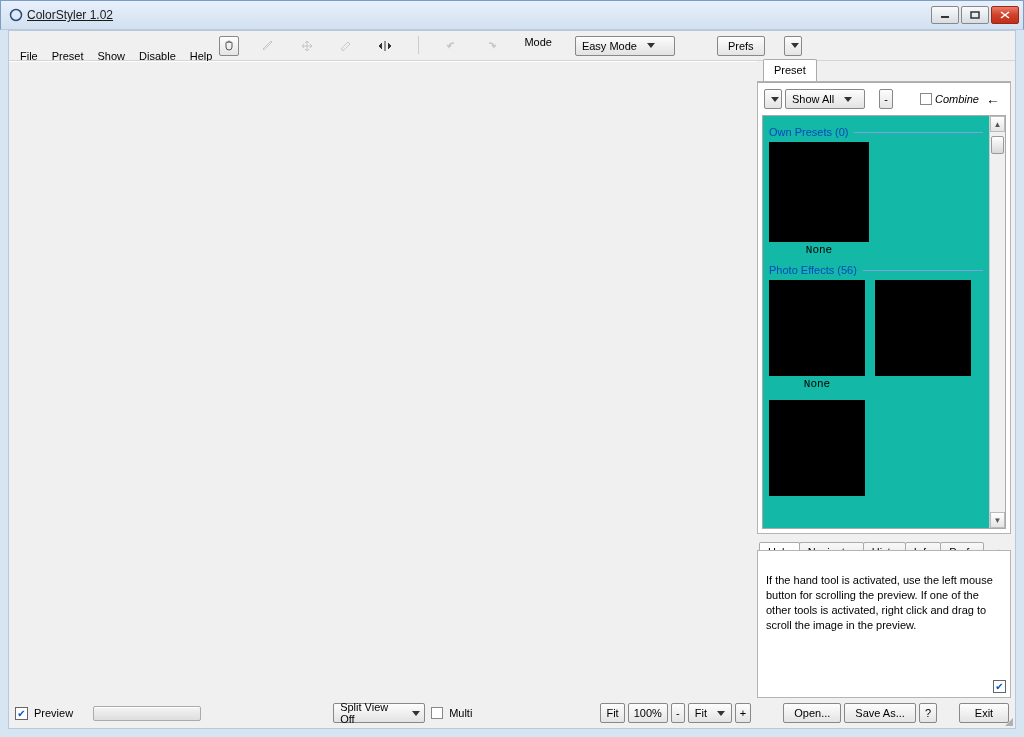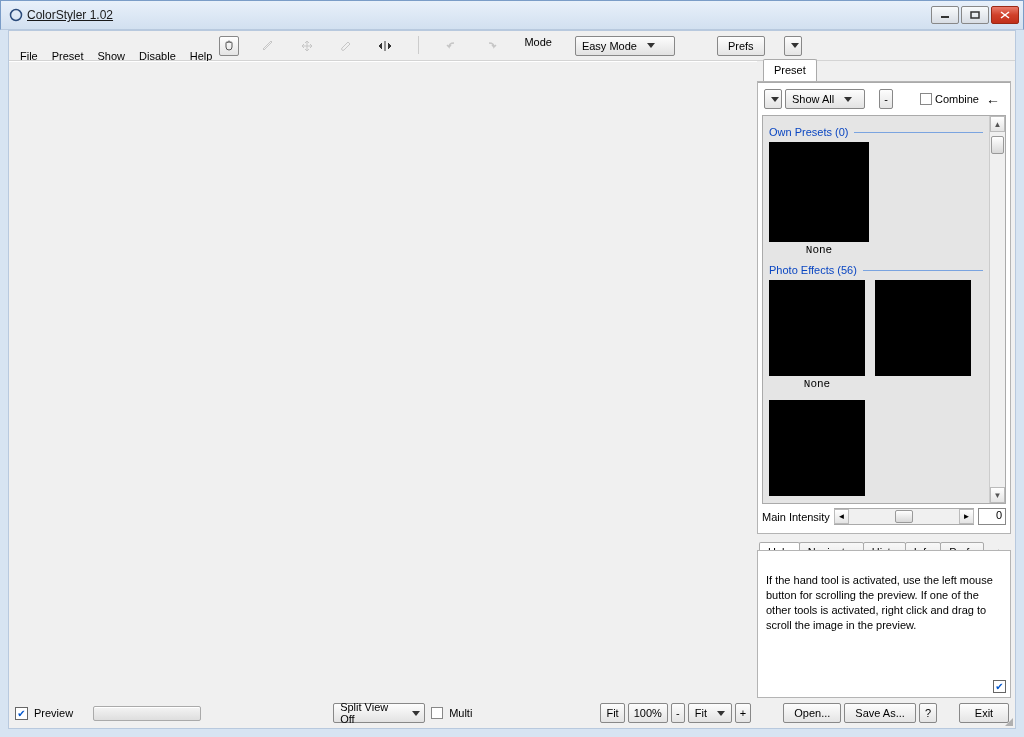--- a/index.html
+++ b/index.html
@@ -61,25 +61,25 @@
 
     .rightcol { width:258px; display:flex; flex-direction:column; padding:4px 4px 0 0;}
 
     
     .preset-panel { border:1px solid #b4b4b4; background:#fff; display:flex; flex-direction:column; position:relative; margin-bottom:4px; }
     .preset-tab-header { display:flex; height:22px; }
     .preset-tab-header .tab { border:1px solid #aaa; padding:4px 10px; background:#fff; border-bottom:none; font-size:11px; position:relative; top:0; margin-left:6px; border-top-left-radius:2px; border-top-right-radius:2px;}
     .preset-tab-wrap { position:relative; top:-6px; margin-bottom:-6px;}
     .preset-body { border-top:1px solid #aaa; margin-top:0; padding:4px; flex:1; display:flex; flex-direction:column;}
     .preset-controls { display:flex; align-items:center; gap:3px; margin-bottom:4px; padding:2px;}
-    .combine-wrap { display:flex; align-items:flex-end; gap:3px; margin-left:auto;}
+    .combine-wrap { display:flex; align-items:flex-end; gap:3px; margin-left:auto;font-style:italic;}
     .checkbox { width:12px; height:12px; border:1px solid #888; background:#fff;}
     .arrow-icon { font-size:14px; font-weight:bold; padding:2px 4px; cursor:default;}
 
-    .preset-gallery { flex:1; border:1px solid #aaa; background:#e5e5e5; position:relative; overflow:hidden; }
+    .preset-gallery { flex:1; border:1px solid #aaa; background:#14b8a6; position:relative; overflow:hidden; }
     .gallery-scroll { position:absolute; right:0; top:0; bottom:0; width:16px; background:#f0f0f0; border-left:1px solid #ccc;}
     .scroll-up,.scroll-down{height:16px;display:flex;align-items:center;justify-content:center;font-size:8px;color:#555;background:linear-gradient(#fff,#e4e4e4);border:1px solid #bbb;}
     .scroll-thumb{position:absolute; right:1px; top:20px; width:13px; height:18px; background:linear-gradient(#fff,#d8d8d8); border:1px solid #999; border-radius:2px;}
     .gallery-inner { position:absolute; left:0; right:16px; top:0; bottom:0; padding:6px; overflow:hidden;}
     .section-title { color:#0a46c2; font-size:11px; margin:4px 0; display:flex; align-items:center;}
     .section-title .line { flex:1; height:1px; background:#7aa4e0; margin-left:6px;}
     .thumb-row { display:flex; gap:10px; flex-wrap:wrap; margin-bottom:8px;}
     .thumb-item { width:100px; text-align:center;}
     .thumb-item.half { width:96px;}
     .thumb-box { width:100px; height:100px; background:#000; }
@@ -267,29 +267,20 @@
                   </div>
                 </div>
               </div>
               <div class="gallery-scroll">
                 <div class="scroll-up">▲</div>
                 <div class="scroll-thumb"></div>
                 <div class="scroll-down" style="position:absolute;bottom:0;left:0;right:0">▼</div>
               </div>
             </div>
 
-            <div class="intensity-row">
-              <span class="intensity-label">Main Intensity</span>
-              <div class="h-scroll">
-                <div class="h-left">◄</div>
-                <div class="h-thumb"></div>
-                <div class="h-right">►</div>
-              </div>
-              <div class="num-input">0</div>
-            </div>
           </div>
         </div>
       </div>
 
       <div style="position:relative; margin-top:12px;">
         <div class="info-tabrow">
           <div class="itab active">Help</div>
           <div class="itab">Navigator</div>
           <div class="itab">Histo</div>
           <div class="itab">Info</div>

